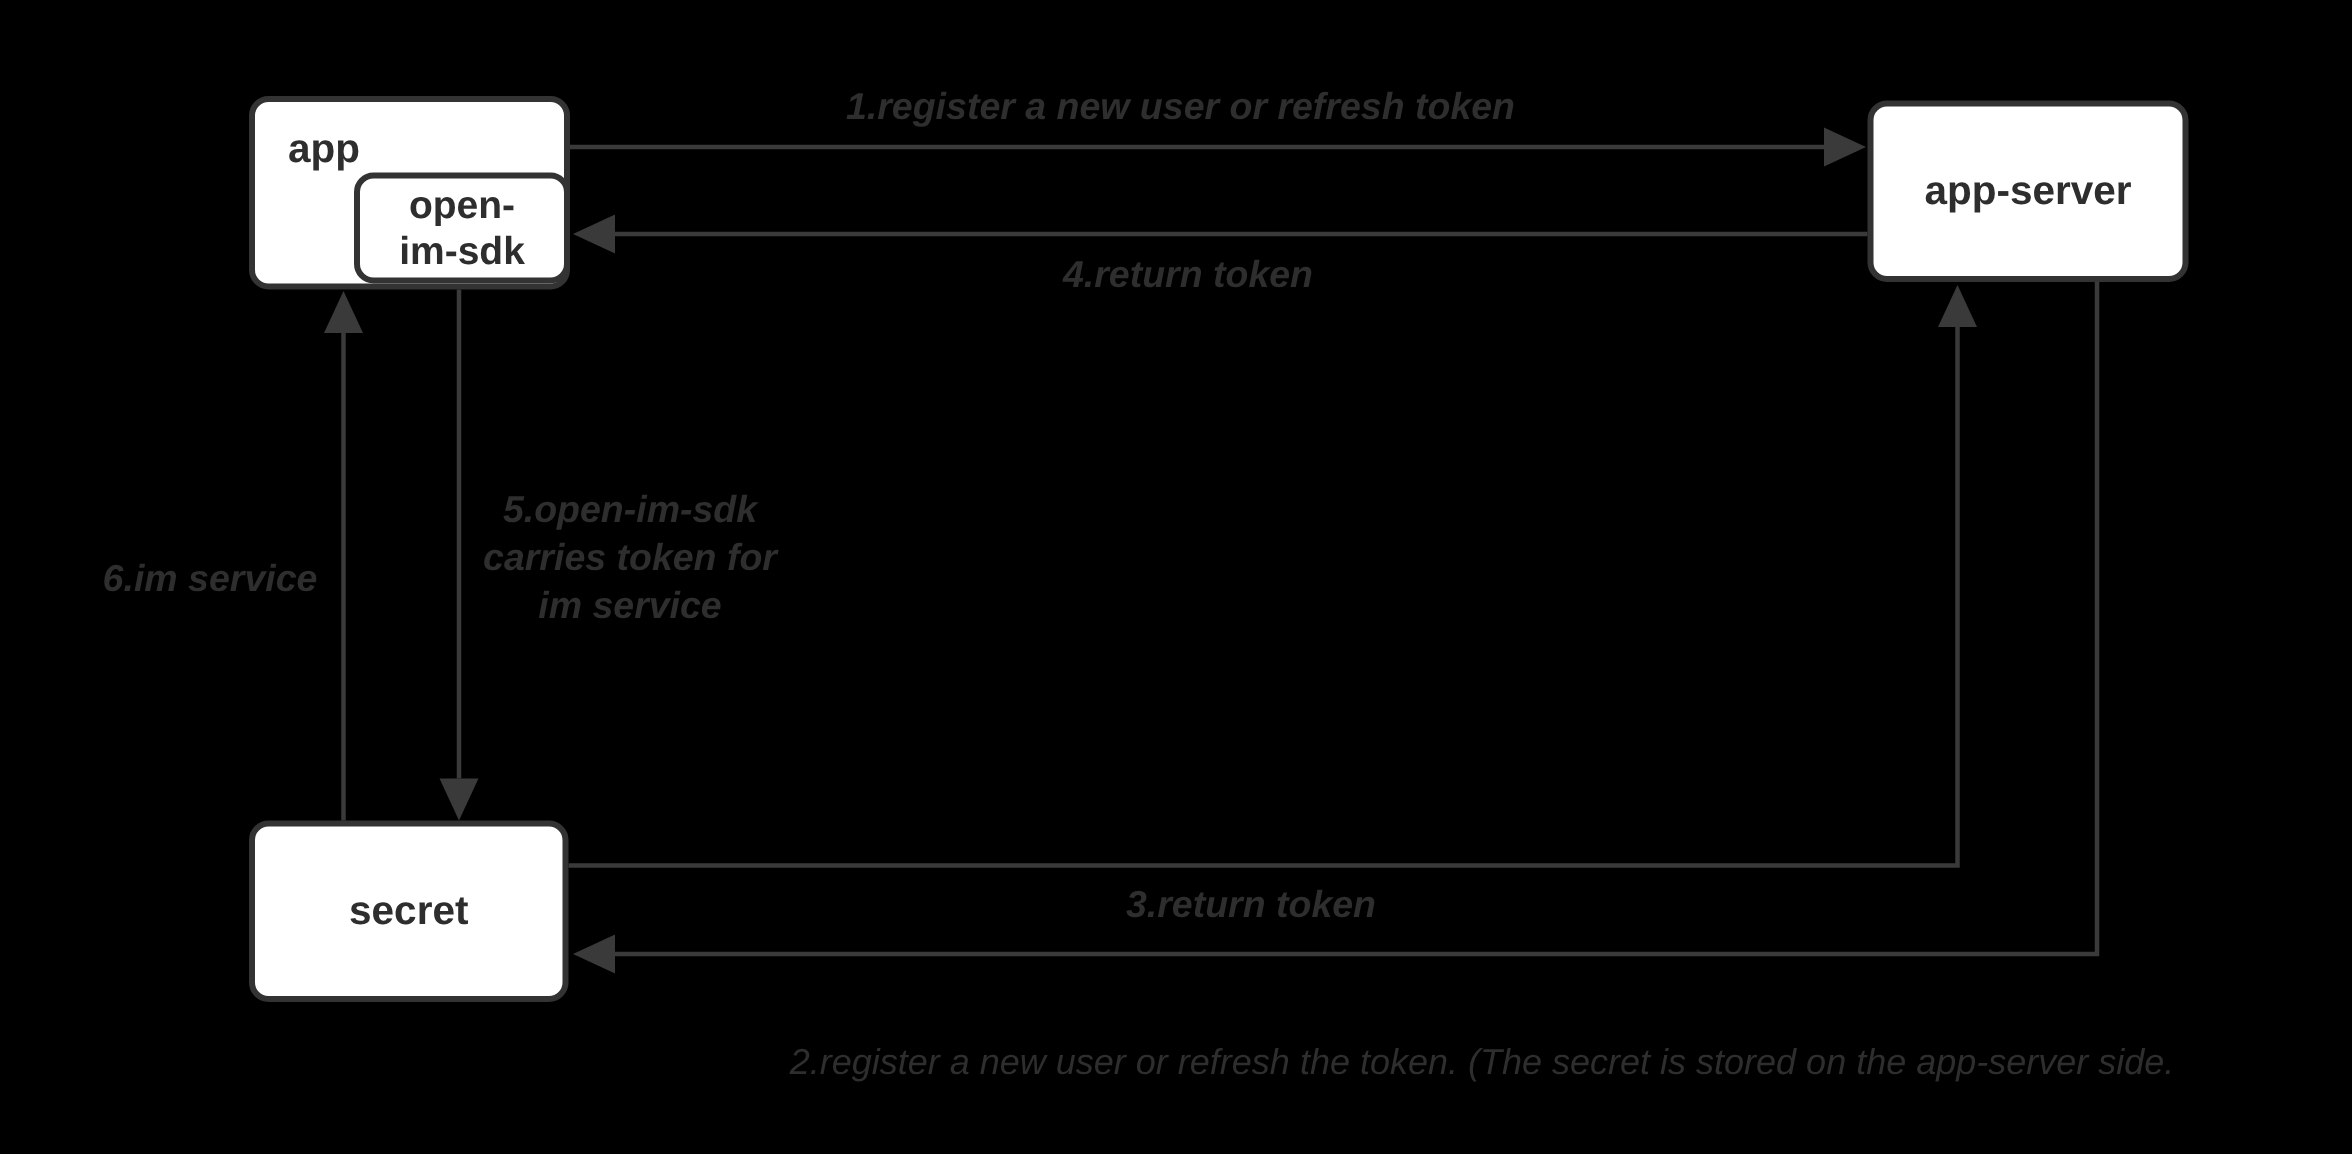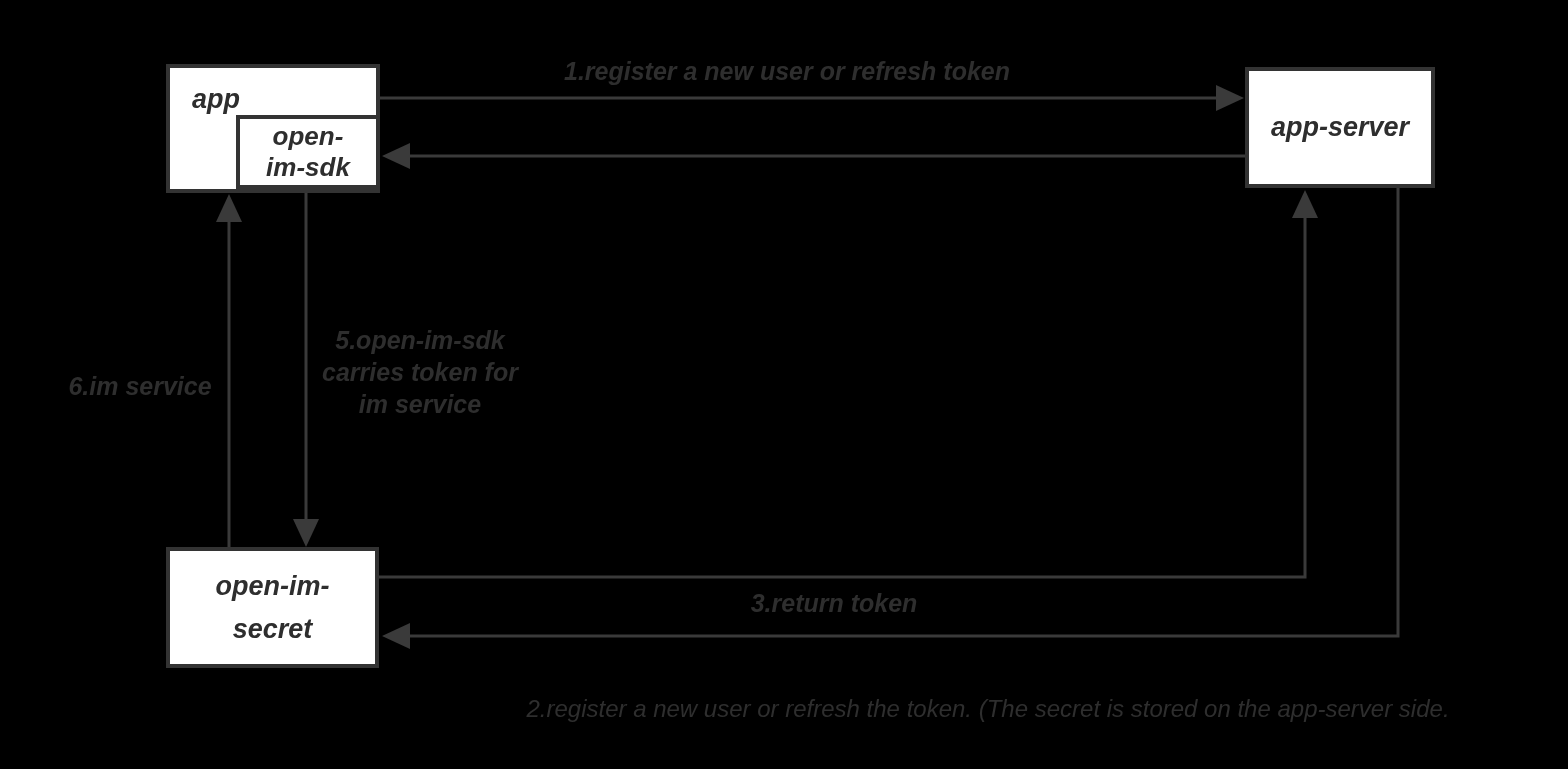--- a/index.html
+++ b/index.html
@@ -9,34 +9,33 @@
     font-family:"Liberation Sans", sans-serif;
     overflow:hidden;
   }
   .canvas{position:relative;width:1568px;height:769px;}
   .wires{position:absolute;left:0;top:0;}
   .wires path{fill:none;stroke-width:3px;}
   .node{
     position:absolute;
     background:#ffffff;
     border:4px solid #333333;
-    border-radius:0;
+    border-radius:13px;
     box-sizing:border-box;
     color:#2e2e2e;
-    font-style:italic;
     font-weight:bold;
     display:flex;
     flex-direction:column;
     align-items:center;
     justify-content:center;
     text-align:center;
   }
   #node-app{left:166px;top:64px;width:214px;height:129px;align-items:flex-start;justify-content:flex-start;padding:16px 0 0 22px;font-size:27px;}
   #node-open-im-sdk{left:236px;top:115px;width:144px;height:74px;font-size:26px;line-height:31px;z-index:2;}
-  #node-app-server{left:1245px;top:67px;width:190px;height:121px;font-size:27px;}
+  #node-app-server{left:1245px;top:67px;width:214px;height:121px;font-size:27px;}
   #node-open-im-server{left:166px;top:547px;width:213px;height:121px;font-size:27px;line-height:43px;}
   .node-line{display:block;}
   .edge-label{
     position:absolute;
     transform:translateX(-50%);
     text-align:center;
     color:#2e2e2e;
     font-style:italic;
     white-space:nowrap;
   }
@@ -87,28 +86,30 @@
   <div class="node" id="node-open-im-sdk">
     <span class="node-line">open-</span>
     <span class="node-line">im-sdk</span>
   </div>
 
   <div class="node" id="node-app-server">
     <span class="node-line">app-server</span>
   </div>
 
   <div class="node" id="node-open-im-server">
-    <span class="node-line">open-im-</span>
     <span class="node-line">secret</span>
   </div>
 
   <div class="edge-label" id="label-e1">
     <span class="edge-line">1.register a new user or refresh token</span>
   </div>
 
+  <div class="edge-label" id="label-e4">
+    <span class="edge-line">4.return token</span>
+  </div>
 
   <div class="edge-label" id="label-e6">
     <span class="edge-line">6.im service</span>
   </div>
 
   <div class="edge-label" id="label-e5">
     <span class="edge-line">5.open-im-sdk</span>
     <span class="edge-line">carries token for</span>
     <span class="edge-line">im service</span>
   </div>

